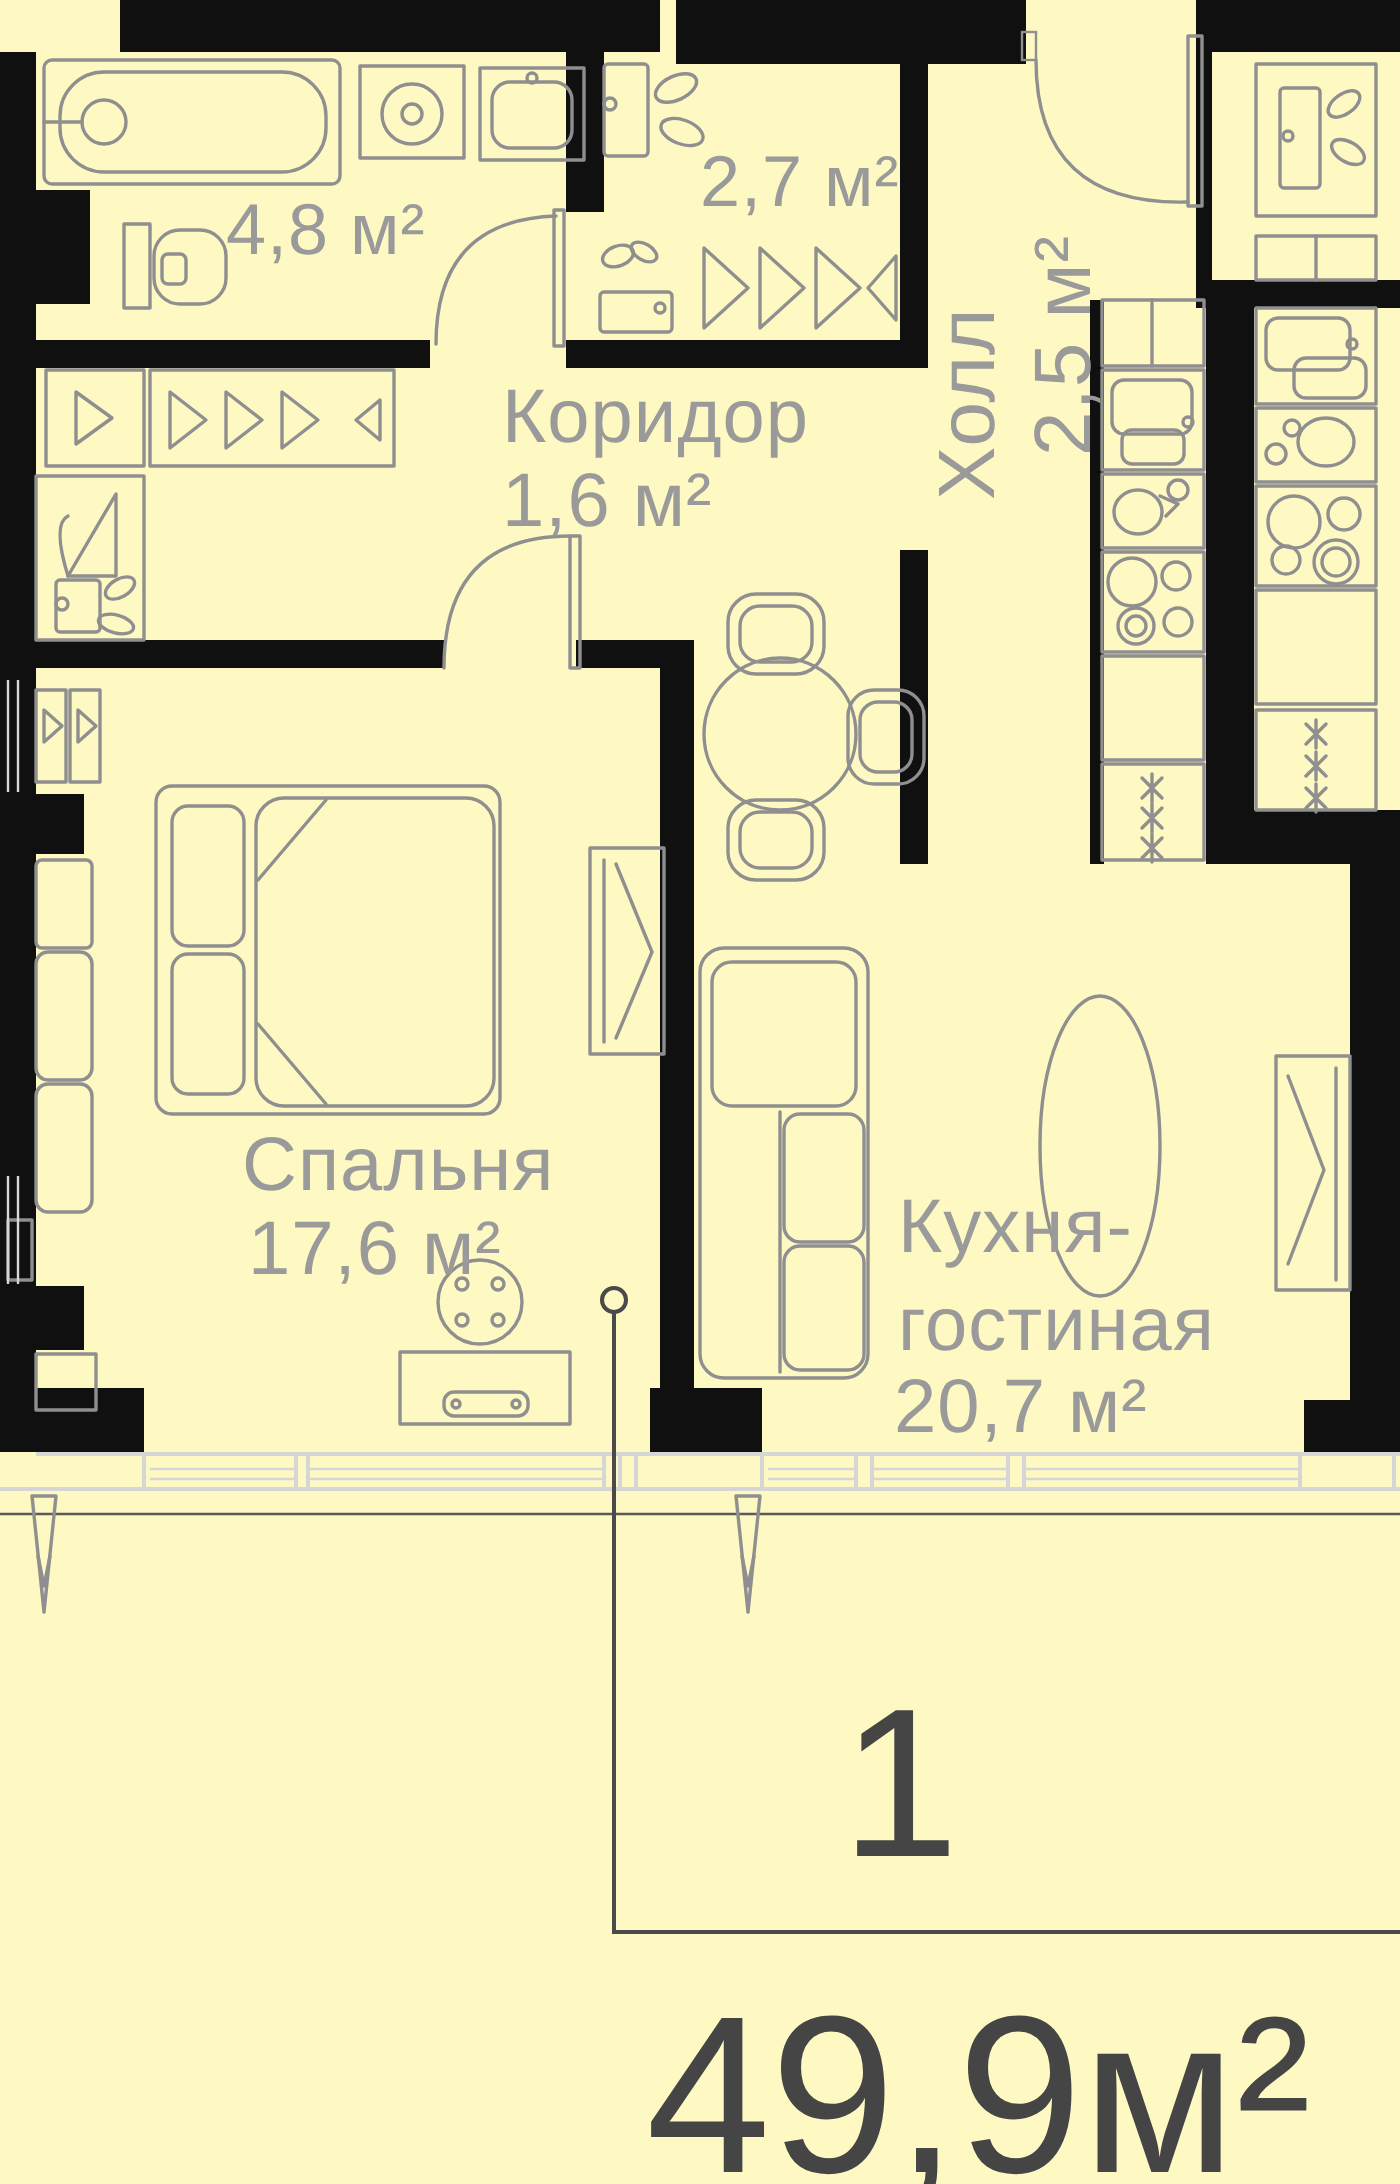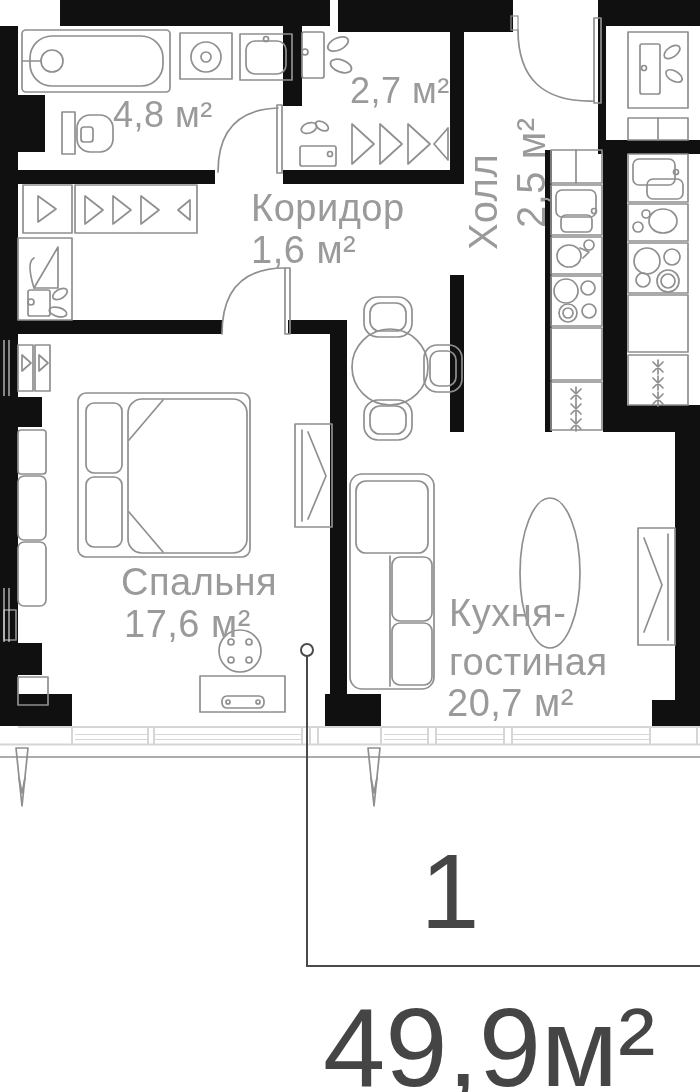--- a/index.html
+++ b/index.html
@@ -1,16 +1,16 @@
 <!DOCTYPE html>
 <html><head>
 <meta charset="utf-8">
 <style>
   html,body{margin:0;padding:0;background:#262626;}
-  .stage{position:relative;width:700px;height:1092px;background:#ffffff;overflow:hidden;
+  .stage{position:relative;width:700px;height:1092px;background:#fef9c3;overflow:hidden;
          font-family:"Liberation Sans","DejaVu Sans",sans-serif;}
   svg{display:block}
   .wall{fill:#101010;stroke:none}
   .fx{fill:none;stroke:#8f8f8f;stroke-width:1.7;stroke-linejoin:round;stroke-linecap:round}
   .fx-thin{fill:none;stroke:#8f8f8f;stroke-width:1.2}
   .win{stroke:#d6d6d6;stroke-width:2;fill:none}
   .win-thin{stroke:#d6d6d6;stroke-width:1.2;fill:none}
   .dim{stroke:#5a5a5a;stroke-width:1.2;fill:none}
   .label{fill:#9a9a9a;font-size:38px;letter-spacing:0.5px}
   .label-s{fill:#9a9a9a;font-size:36px;letter-spacing:0.5px}

